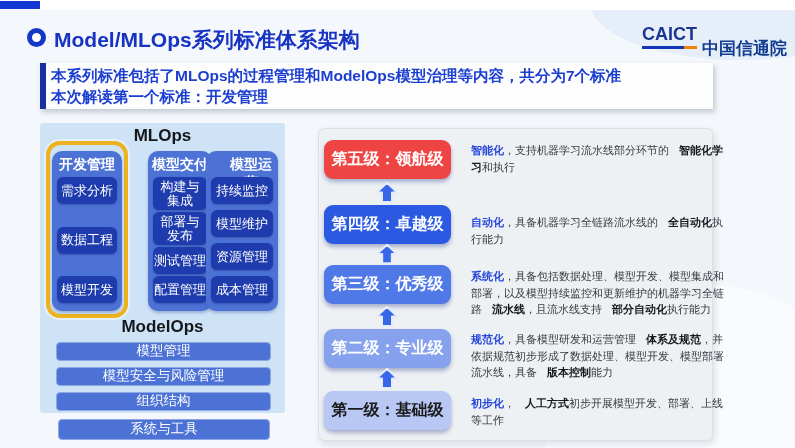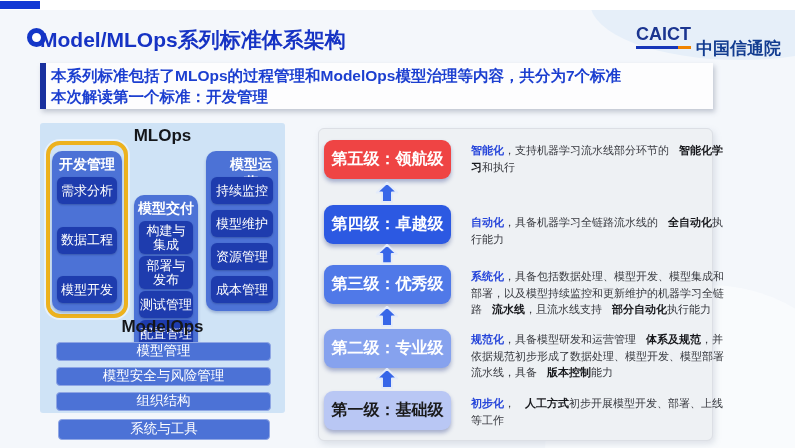--- a/index.html
+++ b/index.html
@@ -3,34 +3,34 @@
 <meta charset="utf-8">
 <style>
   * { margin:0; padding:0; box-sizing:border-box; }
   body { width:795px; height:448px; font-family:"Liberation Sans", sans-serif; }
   .slide { position:relative; width:795px; height:448px; background:#f4f7fb; overflow:hidden; }
   .ellipse-top { position:absolute; left:590px; top:-55px; width:300px; height:115px; border-radius:50%; background:#e6eff9; }
   .ellipse-bottom { position:absolute; left:545px; top:285px; width:330px; height:330px; border-radius:50%; background:rgba(251,253,255,.6); }
   .top-strip { position:absolute; left:0; top:0; width:100%; height:10px; background:#fff; }
   .accent-bar { position:absolute; left:0; top:1px; width:40px; height:8px; background:#1238d4; }
   .dot-icon { position:absolute; left:27px; top:28px; width:19px; height:19px; border:5px solid #1437c8; border-radius:50%; background:#fff; }
-  .page-title { position:absolute; left:40px; top:26px; font-size:21px; font-weight:bold; color:#1633c4; }
-  .logo { position:absolute; right:14px; top:24px; display:flex; align-items:flex-start; }
+  .page-title { position:absolute; left:54px; top:26px; font-size:21px; font-weight:bold; color:#1633c4; }
+  .logo { position:absolute; right:8px; top:24px; display:flex; align-items:flex-start; }
   .logo-caict { position:relative; font-size:18px; font-weight:bold; color:#1b3590; padding-bottom:4px; }
   .logo-underline { position:absolute; left:0; bottom:0; width:100%; height:3px; background:linear-gradient(to right, #1535b8 0%, #1535b8 76%, #f08300 76%, #f08300 100%); }
   .logo-cn { font-size:17px; font-weight:bold; color:#123c90; margin-left:5px; margin-top:13px; }
   .banner { position:absolute; left:40px; top:63px; width:673px; height:46px; background:#fdfdfe; border-left:6px solid #19309e; box-shadow:2px 3px 5px rgba(130,140,160,.45); padding:2px 0 0 5px; }
   .banner p { font-size:15.5px; font-weight:bold; color:#1c3fd0; line-height:21px; }
   
   .left-panel { position:absolute; left:40px; top:123px; width:245px; height:290px; background:#cfe3f6; border-radius:3px; }
   .mlops-label { position:absolute; top:3px; width:100%; text-align:center; font-size:17px; font-weight:600; color:#14161a; }
   .highlight-ring { position:absolute; left:6px; top:18px; width:82px; height:177px; border:4px solid #edb21e; border-radius:14px; box-shadow:0 0 0 2px rgba(255,255,255,.5); }
   .col { position:absolute; top:28px; height:160px; border-radius:10px; background:#4c72d6; box-shadow:0 2px 3px rgba(30,60,140,.3); }
   .col1 { left:12px; width:70px; }
-  .col2 { left:94px; width:64px;margin-top:44px; }
+  .col2 { left:108px; width:64px; }
   .col3 { left:166px; width:72px;padding-left:18px; }
   .col-title { margin-top:5px; text-align:center; color:#fff; font-weight:bold; font-size:14px; }
   .col-items { position:absolute; top:26px; bottom:8px; left:5px; right:5px; display:flex; flex-direction:column; justify-content:space-between; }
   .item { background:#1e3cae; border-radius:6px; color:#fff; font-size:13px; text-align:center; white-space:pre-line; line-height:13.5px; min-height:27px; display:flex; align-items:center; justify-content:center; padding:3px 1px; box-shadow:0 1px 2px rgba(20,40,100,.35); }
   .modelops-label { position:absolute; top:194px; width:100%; text-align:center; font-size:17px; font-weight:600; color:#14161a; }
   .mbars { position:absolute; left:16px; top:219px; width:215px; }
   .mbar { height:19px; margin-bottom:6px; background:#4c72d6; border:1px solid #8fa6e4; border-radius:4px; color:#fff; font-size:13.5px; line-height:16px; text-align:center; }
   .tools-bar { position:absolute; left:58px; top:419px; width:212px; height:21px; background:#4c72d6; border:1px solid #8fa6e4; border-radius:4px; color:#fff; font-size:13.5px; line-height:18px; text-align:center; }
   
   .right-panel { position:absolute; left:318px; top:128px; width:395px; height:313px; background:#eef1f4; border:1px solid #dcdfe5; border-radius:6px; box-shadow:2px 3px 6px rgba(140,150,170,.25); }

